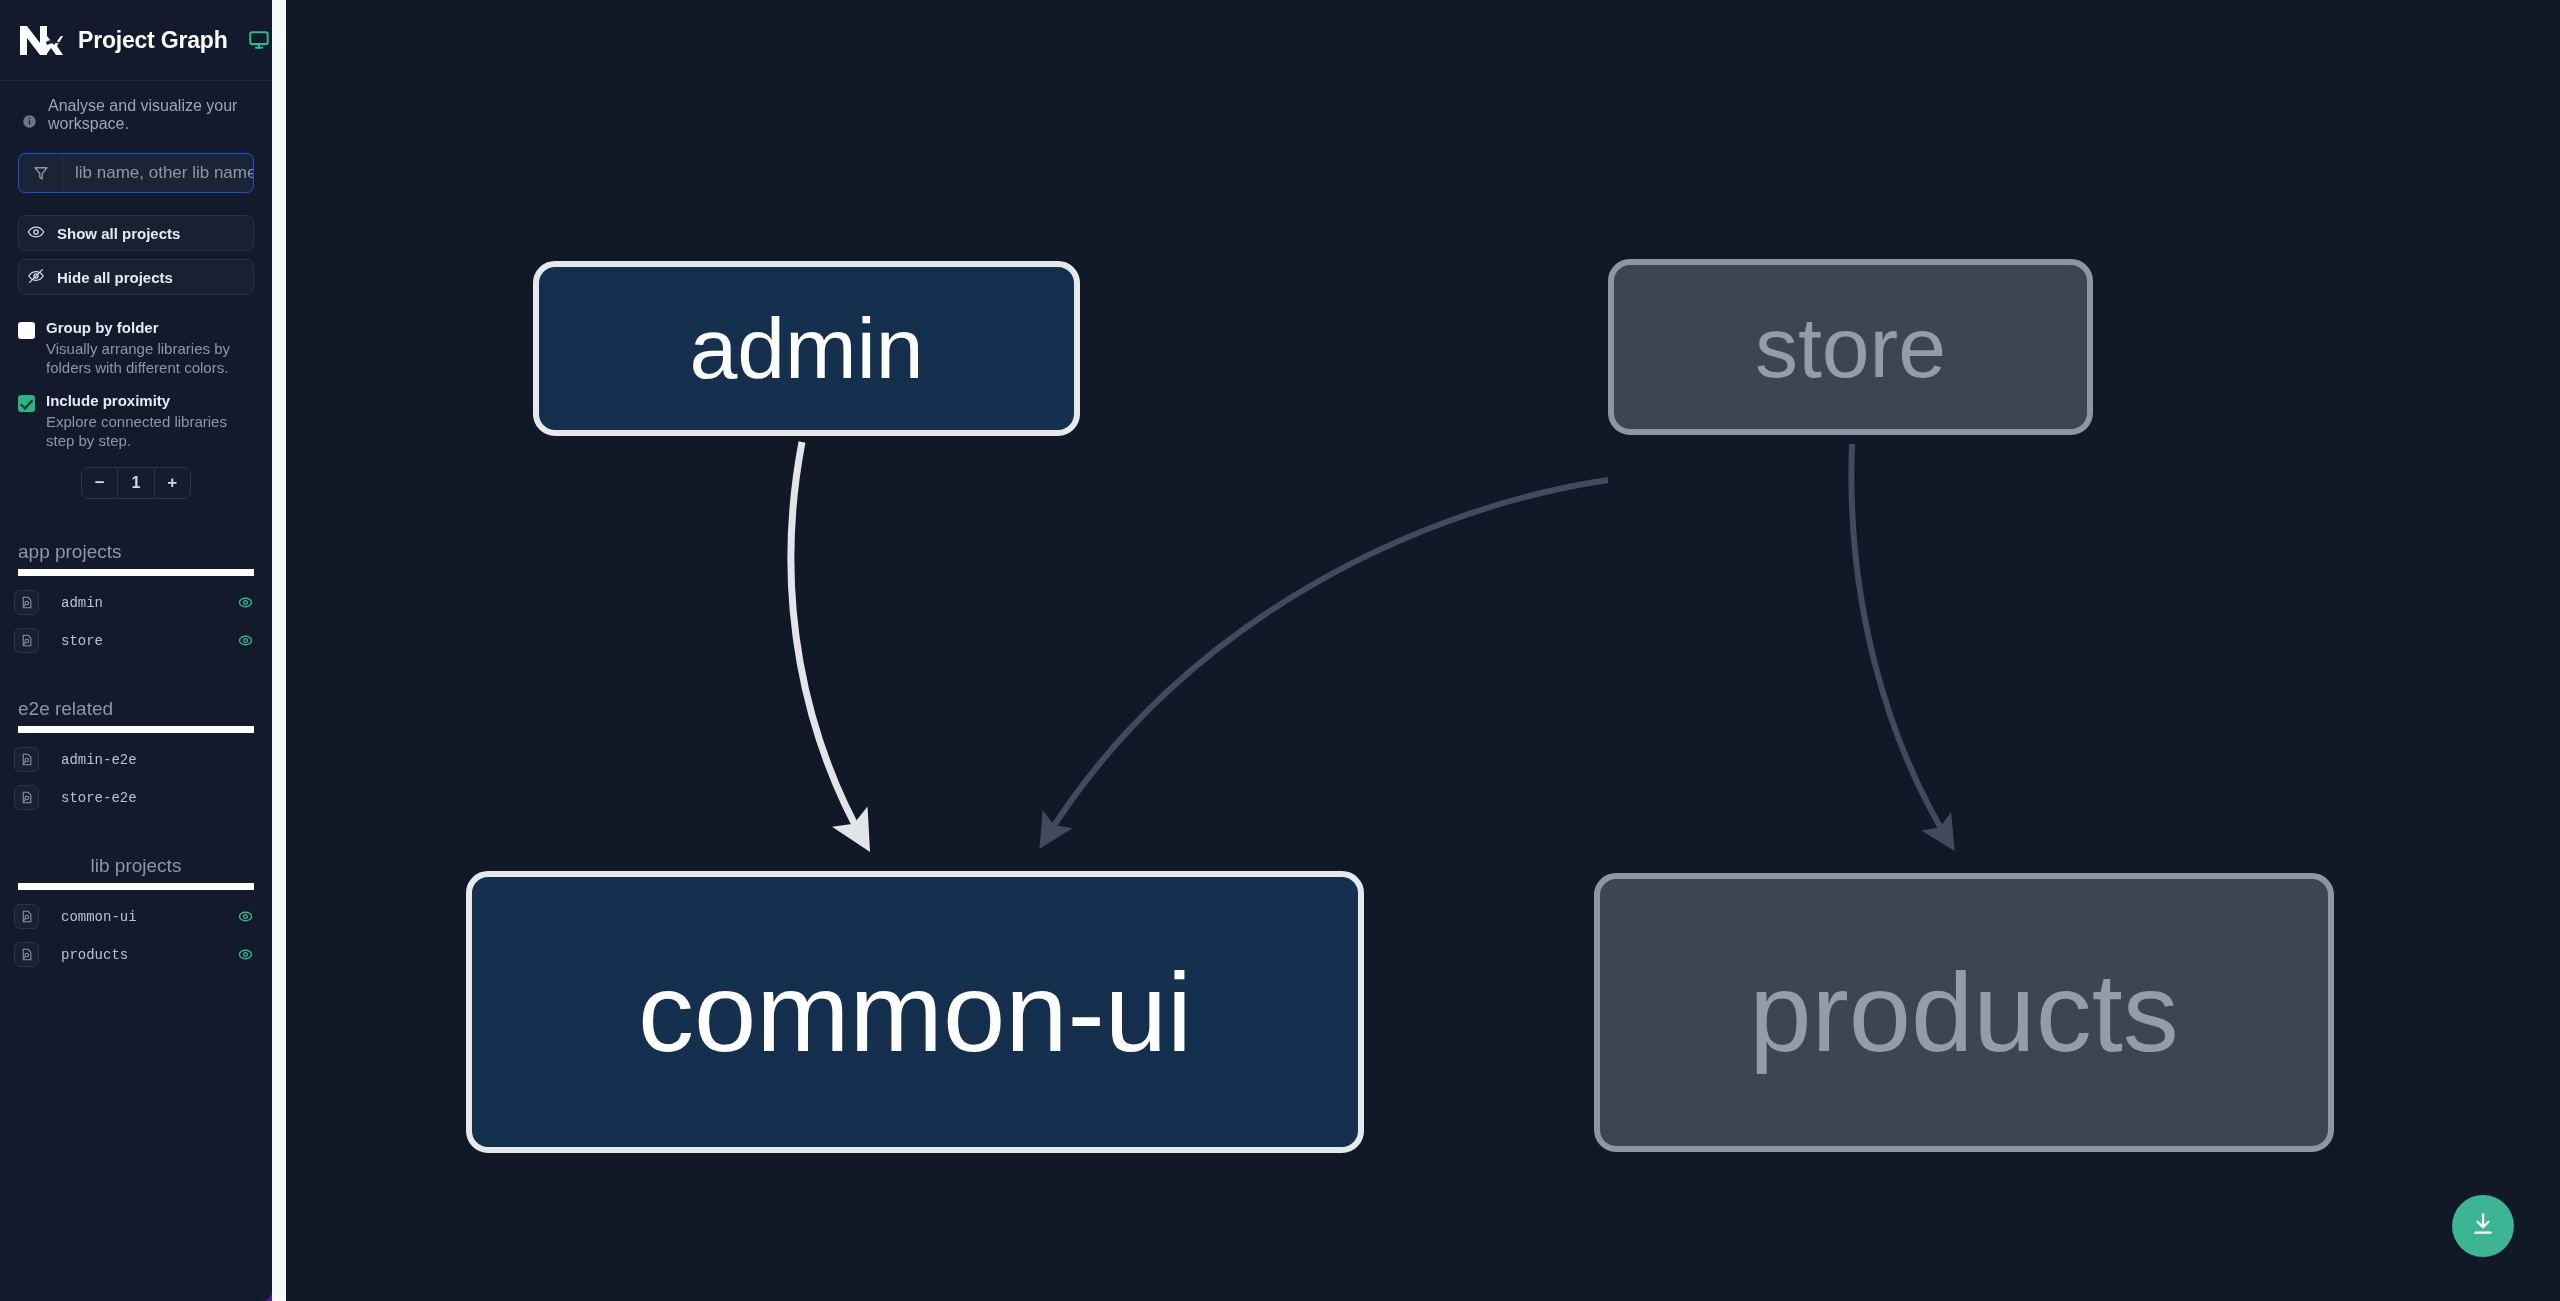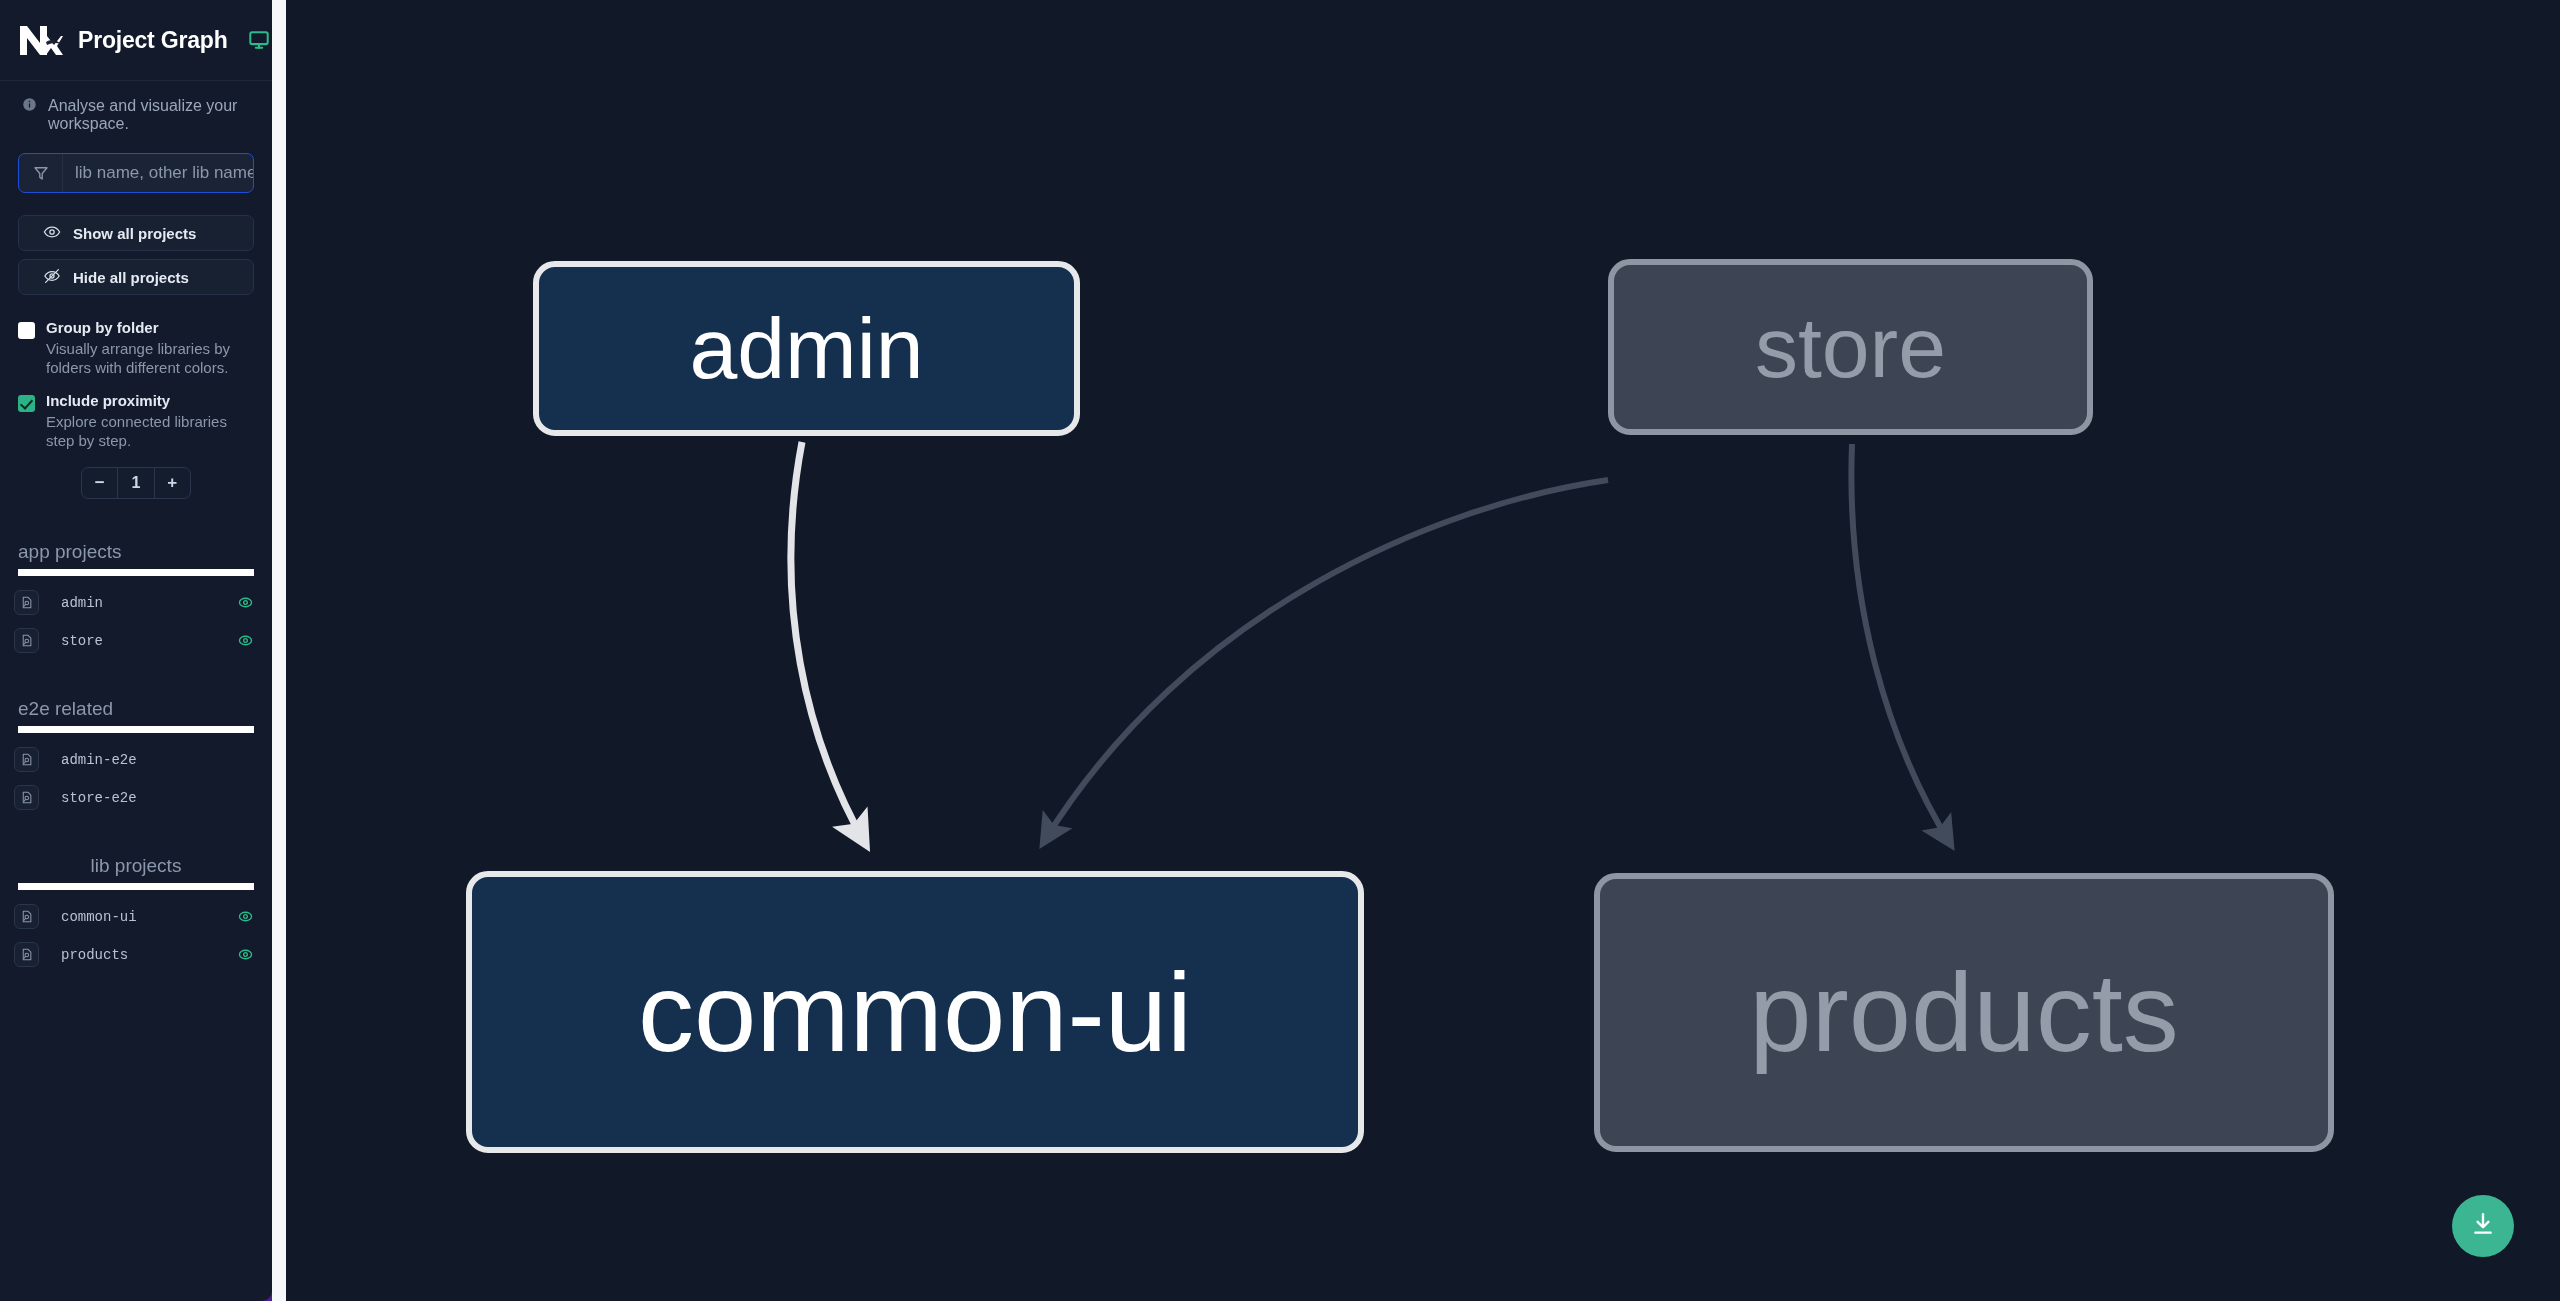--- a/index.html
+++ b/index.html
@@ -32,21 +32,21 @@
     padding-left: 16px; gap: 14px;
     border-bottom: 1px solid #1f2838;
   }
   .nx-logo { width: 48px; height: 36px; position: relative; flex: 0 0 auto; }
   .brand-title {
     color: #ffffff; font-size: 23px; font-weight: 700; letter-spacing: -0.2px;
   }
   .monitor-icon { margin-left: 6px; display: flex; align-items: center; }
 
   .sb-tagline {
-    display: flex; align-items: flex-start; gap: 11px;
+    display: flex; align-items: flex-end; gap: 11px;
     padding: 16px 16px 14px 22px;
     color: #9aa6ba; font-size: 16px;
   }
   .info-icon { flex: 0 0 auto; }
 
   .sb-search-wrap { padding: 0 18px; margin-top: 6px; }
   .sb-search {
     display: flex; align-items: center;
     height: 40px; background: #1b2336;
     border: 1px solid #1d4ed8; border-radius: 7px;
@@ -74,21 +74,21 @@
   .cbox.green::after {
     content: ""; position: absolute; left: 5px; top: 2px;
     width: 5px; height: 10px; border: solid #0d2a20;
     border-width: 0 2.4px 2.4px 0; transform: rotate(42deg);
   }
   .c-title { color: #e5eaf2; font-size: 15px; font-weight: 700; line-height: 1.25; }
   .c-desc  { color: #8b97ab; font-size: 15px; line-height: 1.3; margin-top: 1px; }
 
   .sb-btn {
     margin: 0 18px; height: 36px; display: flex; align-items: center; gap: 12px;
-    padding-left: 24px;
+    padding-left: 8px;
     background: #182132; border: 1px solid #26314a; border-radius: 7px;
     color: #e5eaf2; font-size: 15px; font-weight: 700;
     cursor: pointer;
   }
   .sb-btn.first { margin-top: 22px; }
   .sb-btn.second { margin-top: 8px; }
 
   .stepper {
     margin: 16px auto 0 auto; width: 110px; height: 32px;
     display: flex; border: 1px solid #2b364d; border-radius: 7px; overflow: hidden;

